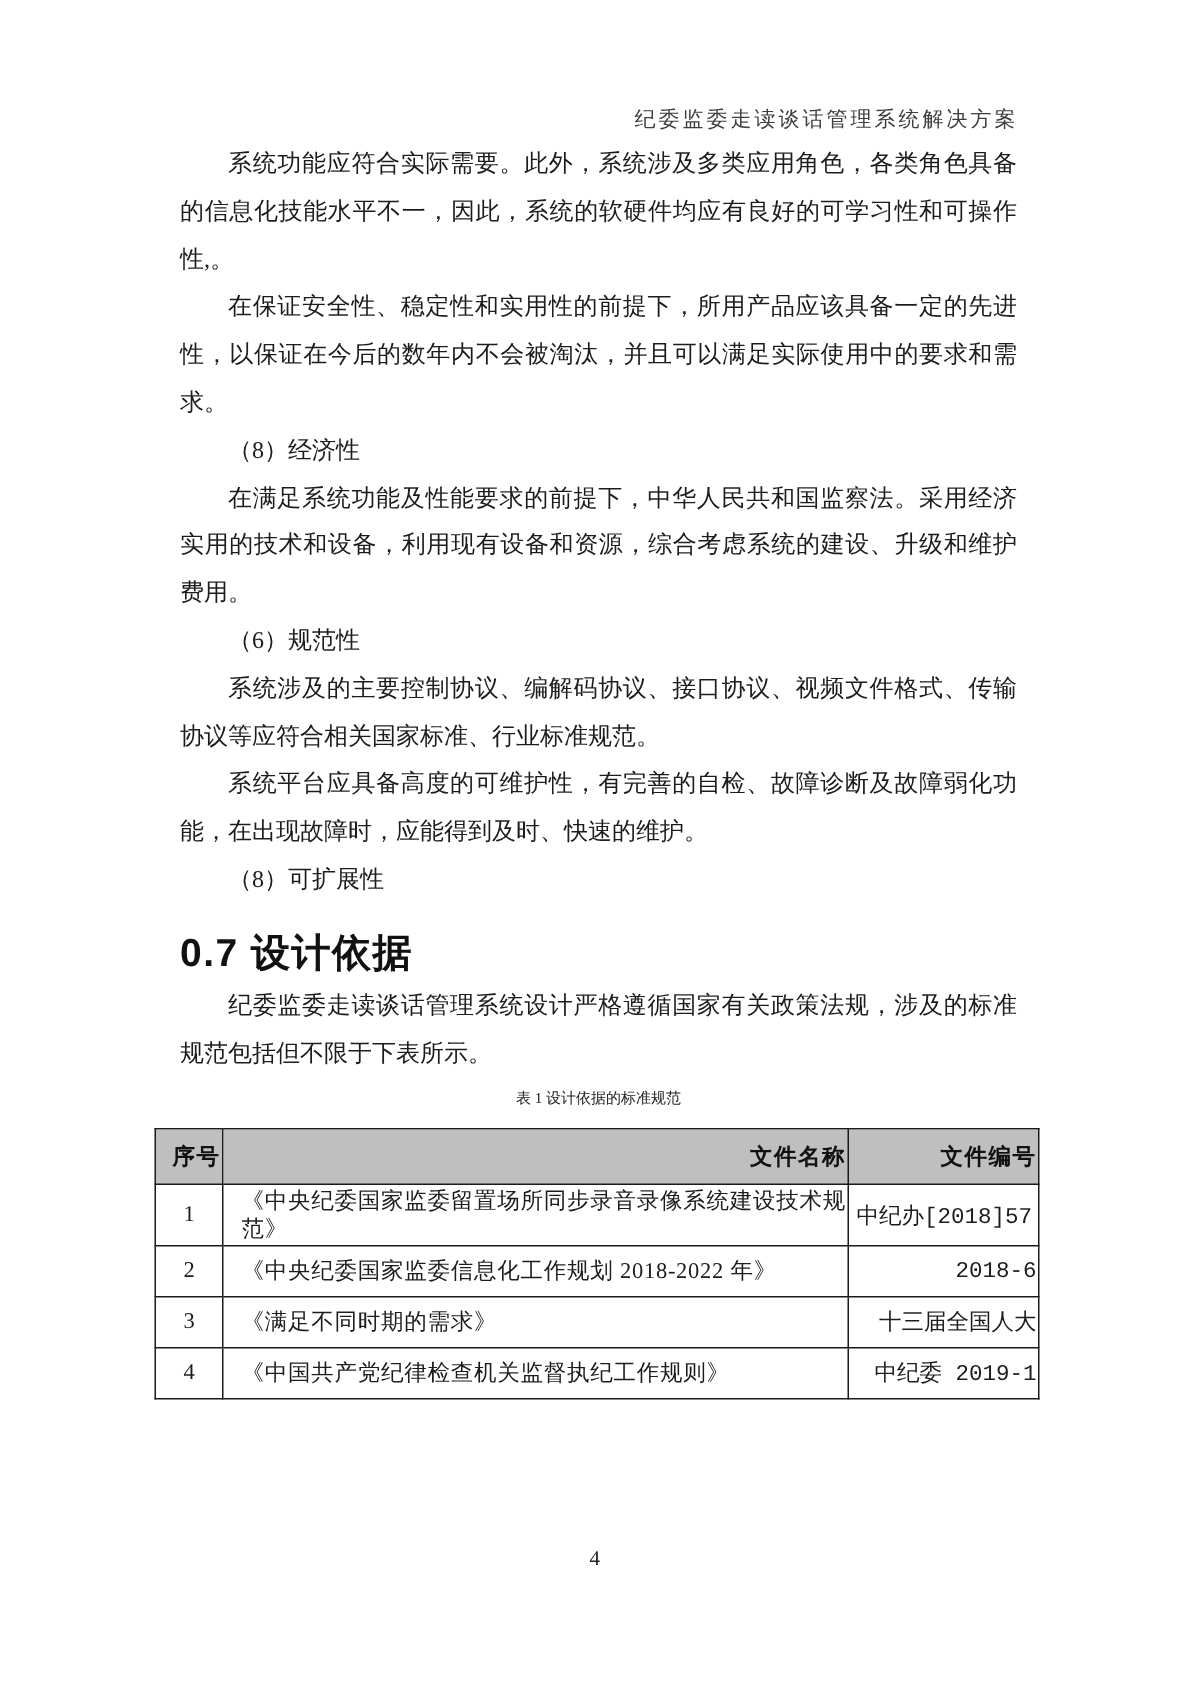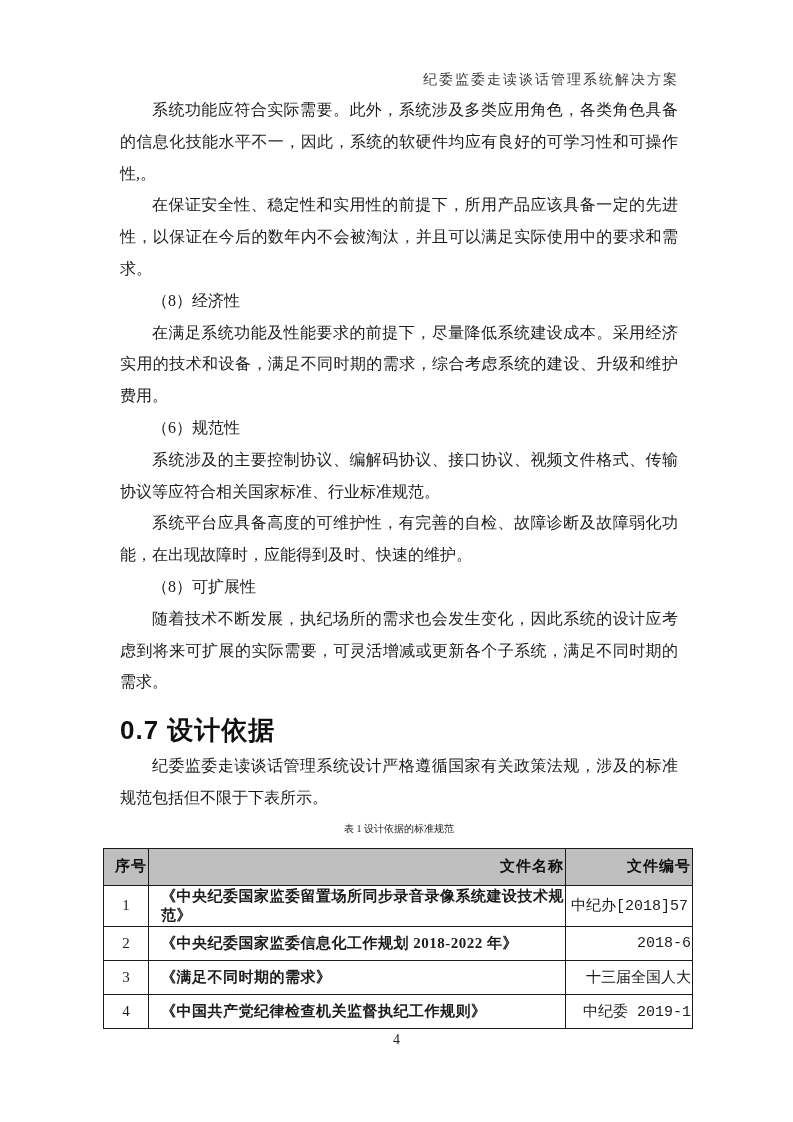--- a/index.html
+++ b/index.html
@@ -69,21 +69,21 @@
     font-family: "Liberation Sans", sans-serif;
     font-weight: bold;
     font-size: 15px;
     color: #111111;
     height: 34px;
     text-align: right;
     letter-spacing: 1px;
   }
   table.std td { height: 31px; font-size: 15px; }
   td.c-seq  { text-align: center; }
-  td.c-name { text-align: left; padding-left: 12px; letter-spacing: 0.5px; font-weight: bold; }
+  td.c-name { text-align: left; padding-left: 12px; letter-spacing: 0.5px; }
   td.c-code { text-align: right; padding-left: 5px; font-size: 14px; white-space: nowrap; font-family: Liberation Mono, monospace; }
   .page-number {
     position: absolute;
     top: 1032px; left: 0;
     width: 793px;
     text-align: center;
     font-size: 14px;
     color: #222222;
   }
 </style>
@@ -92,29 +92,28 @@
 
 <div class="page-header">纪委监委走读谈话管理系统解决方案</div>
 
 <div class="content">
 
   <p class="para">系统功能应符合实际需要。此外，系统涉及多类应用角色，各类角色具备的信息化技能水平不一，因此，系统的软硬件均应有良好的可学习性和可操作性,。</p>
 
   <p class="para">在保证安全性、稳定性和实用性的前提下，所用产品应该具备一定的先进性，以保证在今后的数年内不会被淘汰，并且可以满足实际使用中的要求和需求。</p>
 
   <p class="sub-heading">（8）经济性</p>
-  <p class="para">在满足系统功能及性能要求的前提下，尽量降低系统建设成本。采用经济实用的技术和设备，满足不同时期的需求，综合考虑系统的建设、升级和维护费用。</p>
+  <p class="para">在满足系统功能及性能要求的前提下，中华人民共和国监察法。采用经济实用的技术和设备，利用现有设备和资源，综合考虑系统的建设、升级和维护费用。</p>
 
   <p class="sub-heading">（6）规范性</p>
   <p class="para">系统涉及的主要控制协议、编解码协议、接口协议、视频文件格式、传输协议等应符合相关国家标准、行业标准规范。</p>
 
   <p class="para">系统平台应具备高度的可维护性，有完善的自检、故障诊断及故障弱化功能，在出现故障时，应能得到及时、快速的维护。</p>
 
   <p class="sub-heading">（8）可扩展性</p>
-  <p class="para">随着技术不断发展，执纪场所的需求也会发生变化，因此系统的设计应考虑到将来可扩展的实际需要，可灵活增减或更新各个子系统，满足不同时期的需求。</p>
 
   <h2 class="section-heading">0.7 设计依据</h2>
 
   <p class="para">纪委监委走读谈话管理系统设计严格遵循国家有关政策法规，涉及的标准规范包括但不限于下表所示。</p>
 
   <div class="table-caption">表 1 设计依据的标准规范</div>
 
   <table class="std">
     <colgroup>
       <col style="width:45px">

